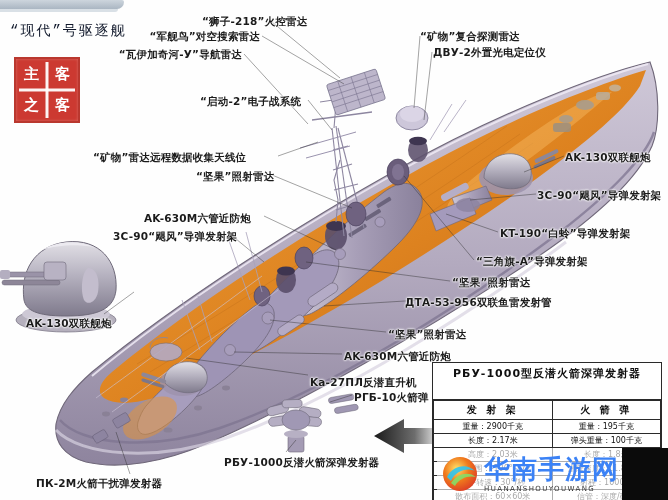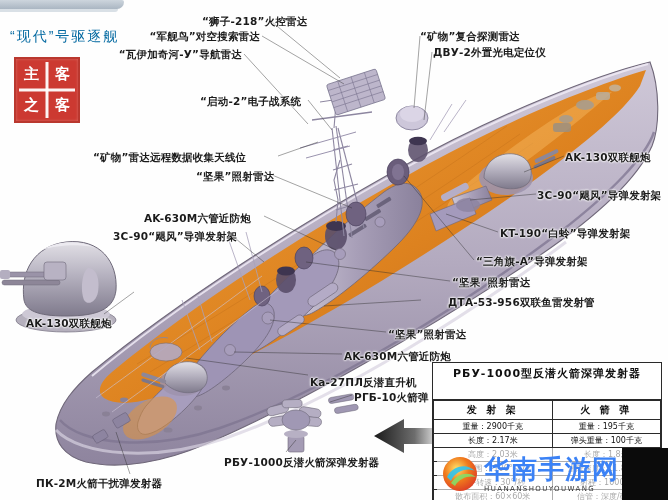--- a/index.html
+++ b/index.html
@@ -8,22 +8,22 @@
   #stage{position:relative;width:668px;height:500px;background:#fefefe;overflow:hidden;}
 
   
   .topbar{position:absolute;left:0;top:0;width:124px;height:9px;
           background:linear-gradient(#cdd5dd,#aab6c2);
           border-bottom-right-radius:7px;border-top-right-radius:2px;}
   .topbar2{position:absolute;left:0;top:9px;width:118px;height:3px;
           background:#d9e0e6;border-bottom-right-radius:4px;}
 
   
-  .title{position:absolute;left:10px;top:28px;font-size:14px;color:#0369a1;
-         letter-spacing:2px;font-family:Liberation Sans, sans-serif;
+  .title{position:absolute;left:10px;top:22px;font-size:14px;color:#0f172a;
+         letter-spacing:2px;font-family:Liberation Mono, monospace;
          white-space:nowrap;}
   .seal{position:absolute;left:14px;top:57px;width:62px;height:62px;
         background:#c92b22;border:2px solid #b52a20;
         box-shadow:inset 0 0 3px rgba(255,255,255,.25);
         opacity:.93;}
   .seal .cross-v{position:absolute;left:50%;top:3px;width:3px;height:calc(100% - 6px);
         background:#fff;transform:translateX(-50%);opacity:.95;}
   .seal .cross-h{position:absolute;top:50%;left:3px;height:3px;width:calc(100% - 6px);
         background:#fff;transform:translateY(-50%);opacity:.95;}
   .seal .q{position:absolute;width:50%;height:50%;display:flex;align-items:center;
@@ -373,21 +373,21 @@
       <div class="lbl" style="left: 200px; top: 96px;">“启动-2”电子战系统</div>
       <div class="lbl" style="left: 565px; top: 152px;">AK-130双联舰炮</div>
       <div class="lbl" style="left: 93px; top: 152px;">“矿物”雷达远程数据收集天线位</div>
       <div class="lbl" style="left: 196px; top: 171px;">“坚果”照射雷达</div>
       <div class="lbl" style="left: 537px; top: 190px;">3C-90“飓风”导弹发射架</div>
       <div class="lbl" style="left: 144px; top: 213px;">AK-630M六管近防炮</div>
       <div class="lbl" style="left: 500px; top: 228px;">KT-190“白蛉”导弹发射架</div>
       <div class="lbl" style="left: 113px; top: 231px;">3C-90“飓风”导弹发射架</div>
       <div class="lbl" style="left: 476px; top: 256px;">“三角旗-A”导弹发射架</div>
       <div class="lbl" style="left: 452px; top: 277px;">“坚果”照射雷达</div>
-      <div class="lbl" style="left: 448px; top: 297px;">ДТА-53-956双联鱼雷发射管</div>
+      <div class="lbl" style="left: 405px; top: 297px;">ДТА-53-956双联鱼雷发射管</div>
       <div class="lbl" style="left: 26px; top: 318px;">AK-130双联舰炮</div>
       <div class="lbl" style="left: 388px; top: 329px;">“坚果”照射雷达</div>
       <div class="lbl" style="left: 344px; top: 351px;">AK-630M六管近防炮</div>
       <div class="lbl" style="left: 310px; top: 377px;">Ka-27ПЛ反潜直升机</div>
       <div class="lbl" style="left: 354px; top: 392px;">РГБ-10火箭弹</div>
       <div class="lbl" style="left: 224px; top: 457px;">РБУ-1000反潜火箭深弹发射器</div>
       <div class="lbl" style="left: 36px; top: 478px;">ПК-2M火箭干扰弹发射器</div>
     </div>
 
   <div class="spec">

